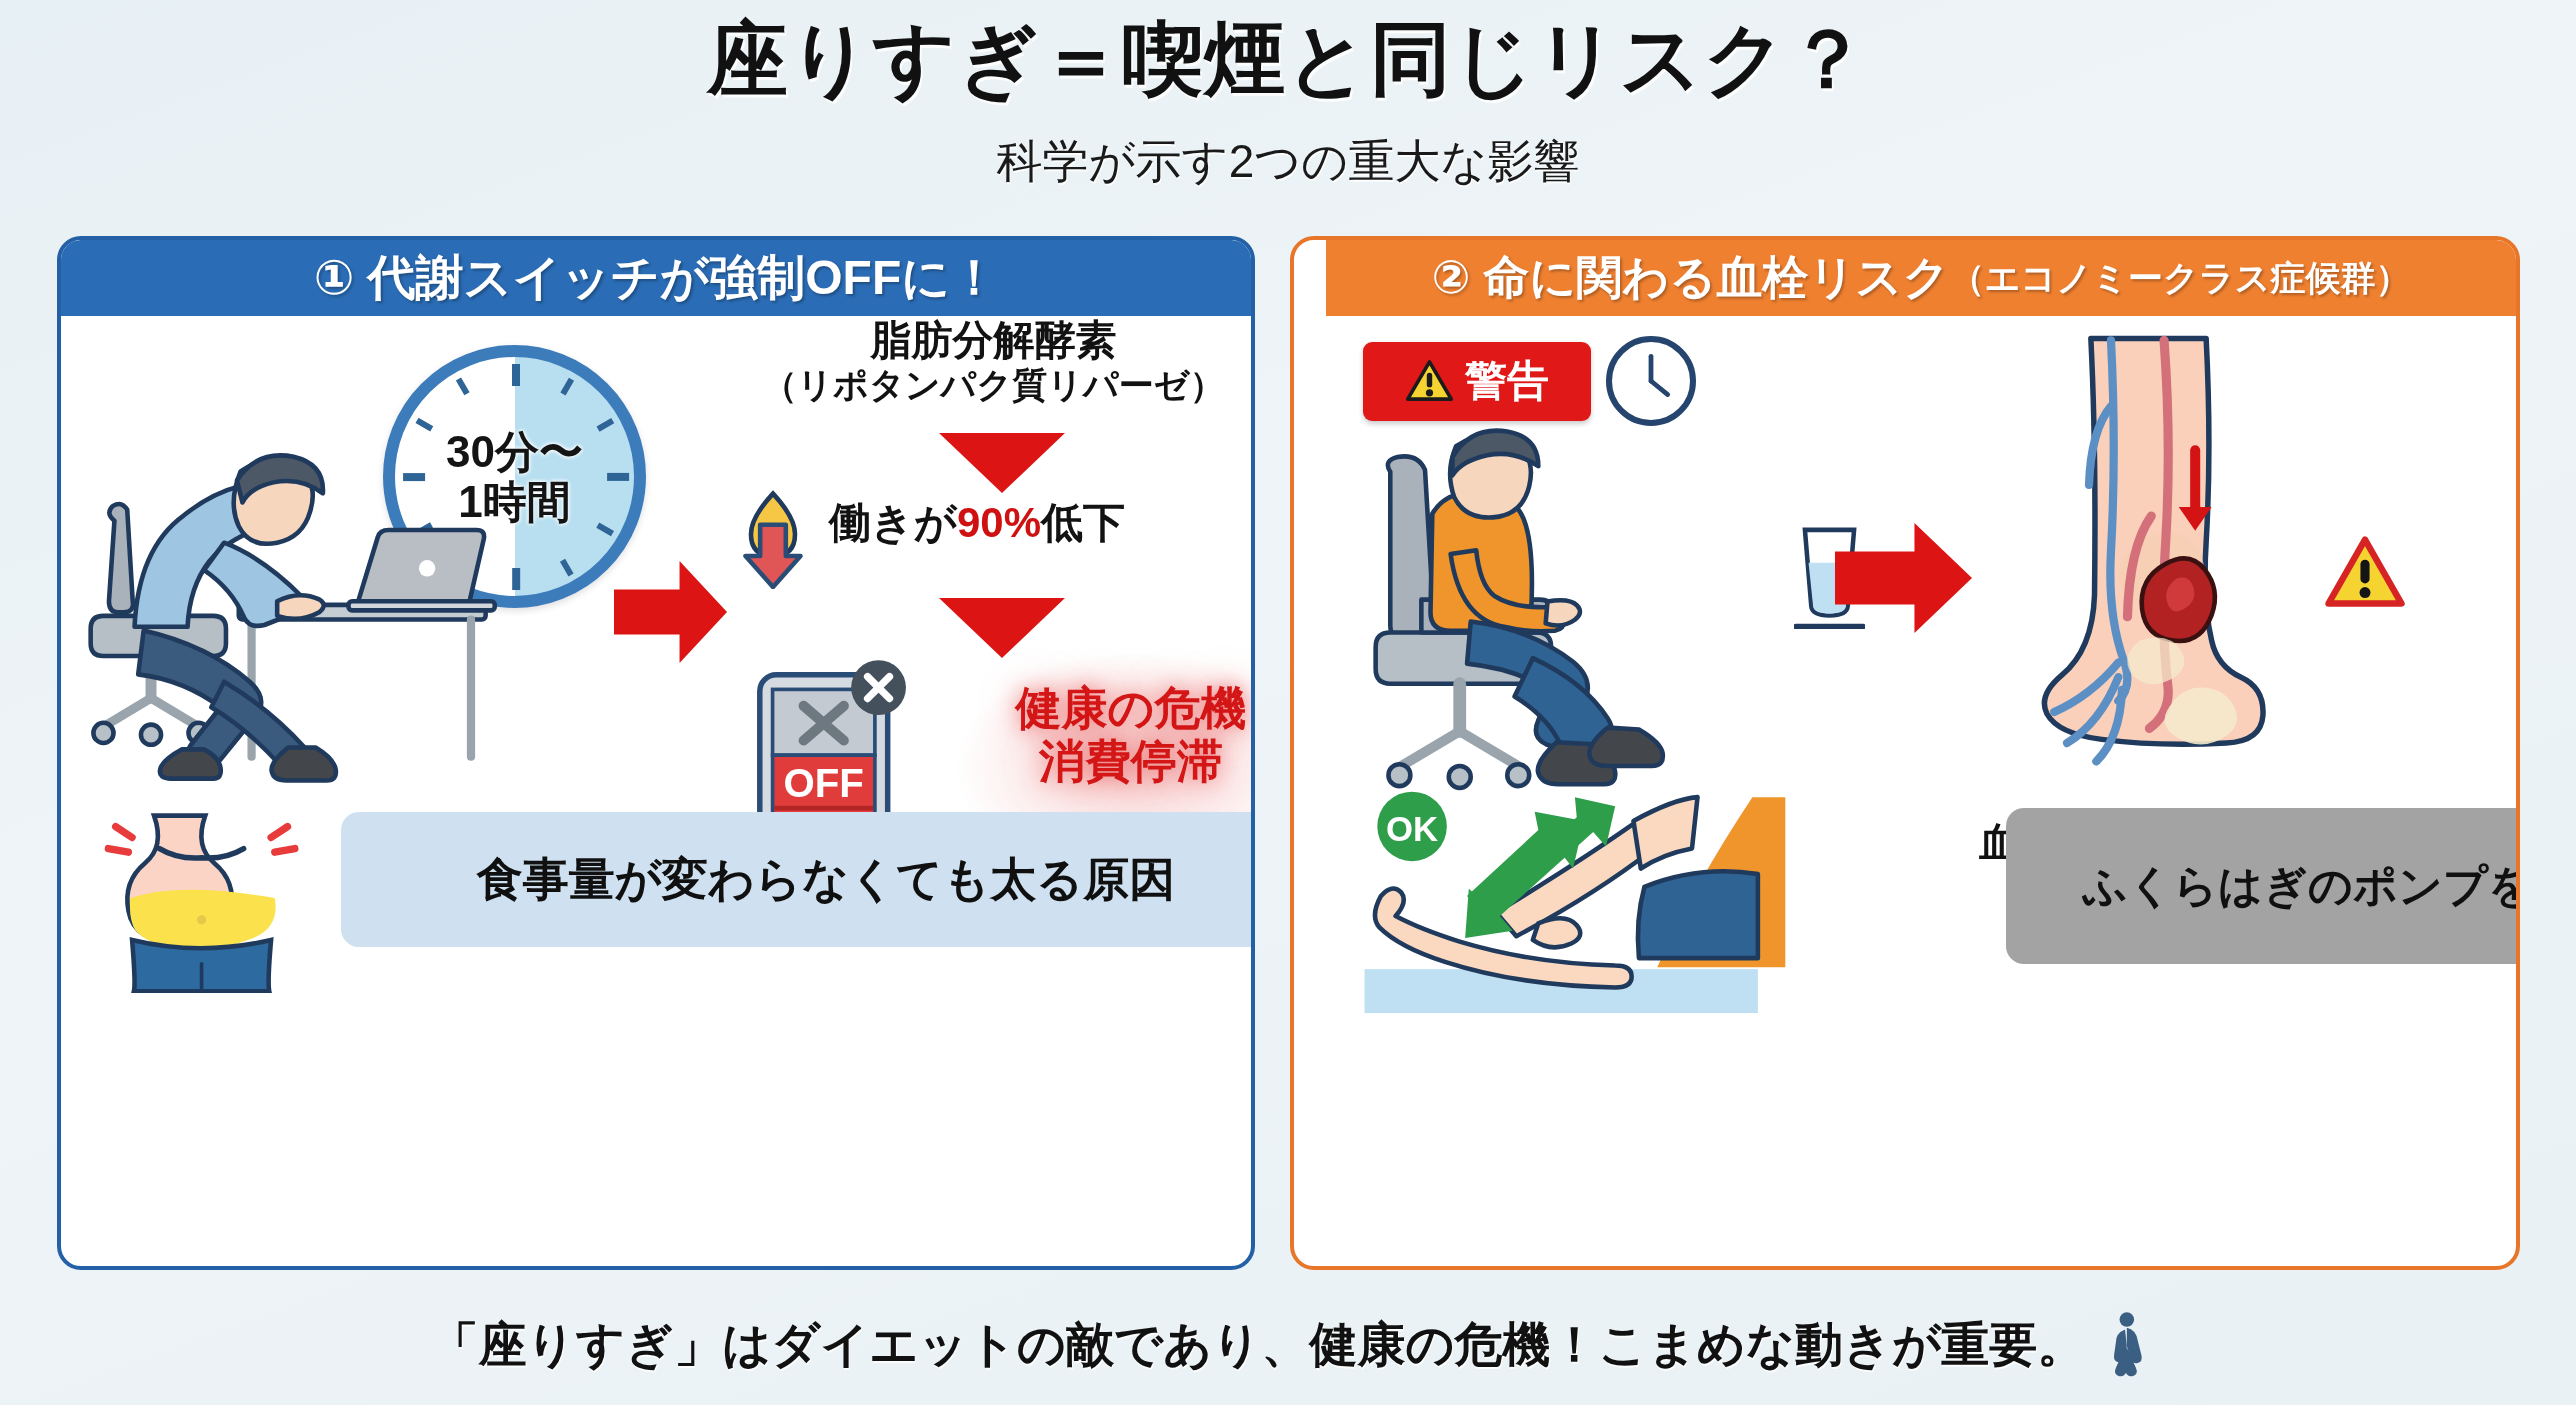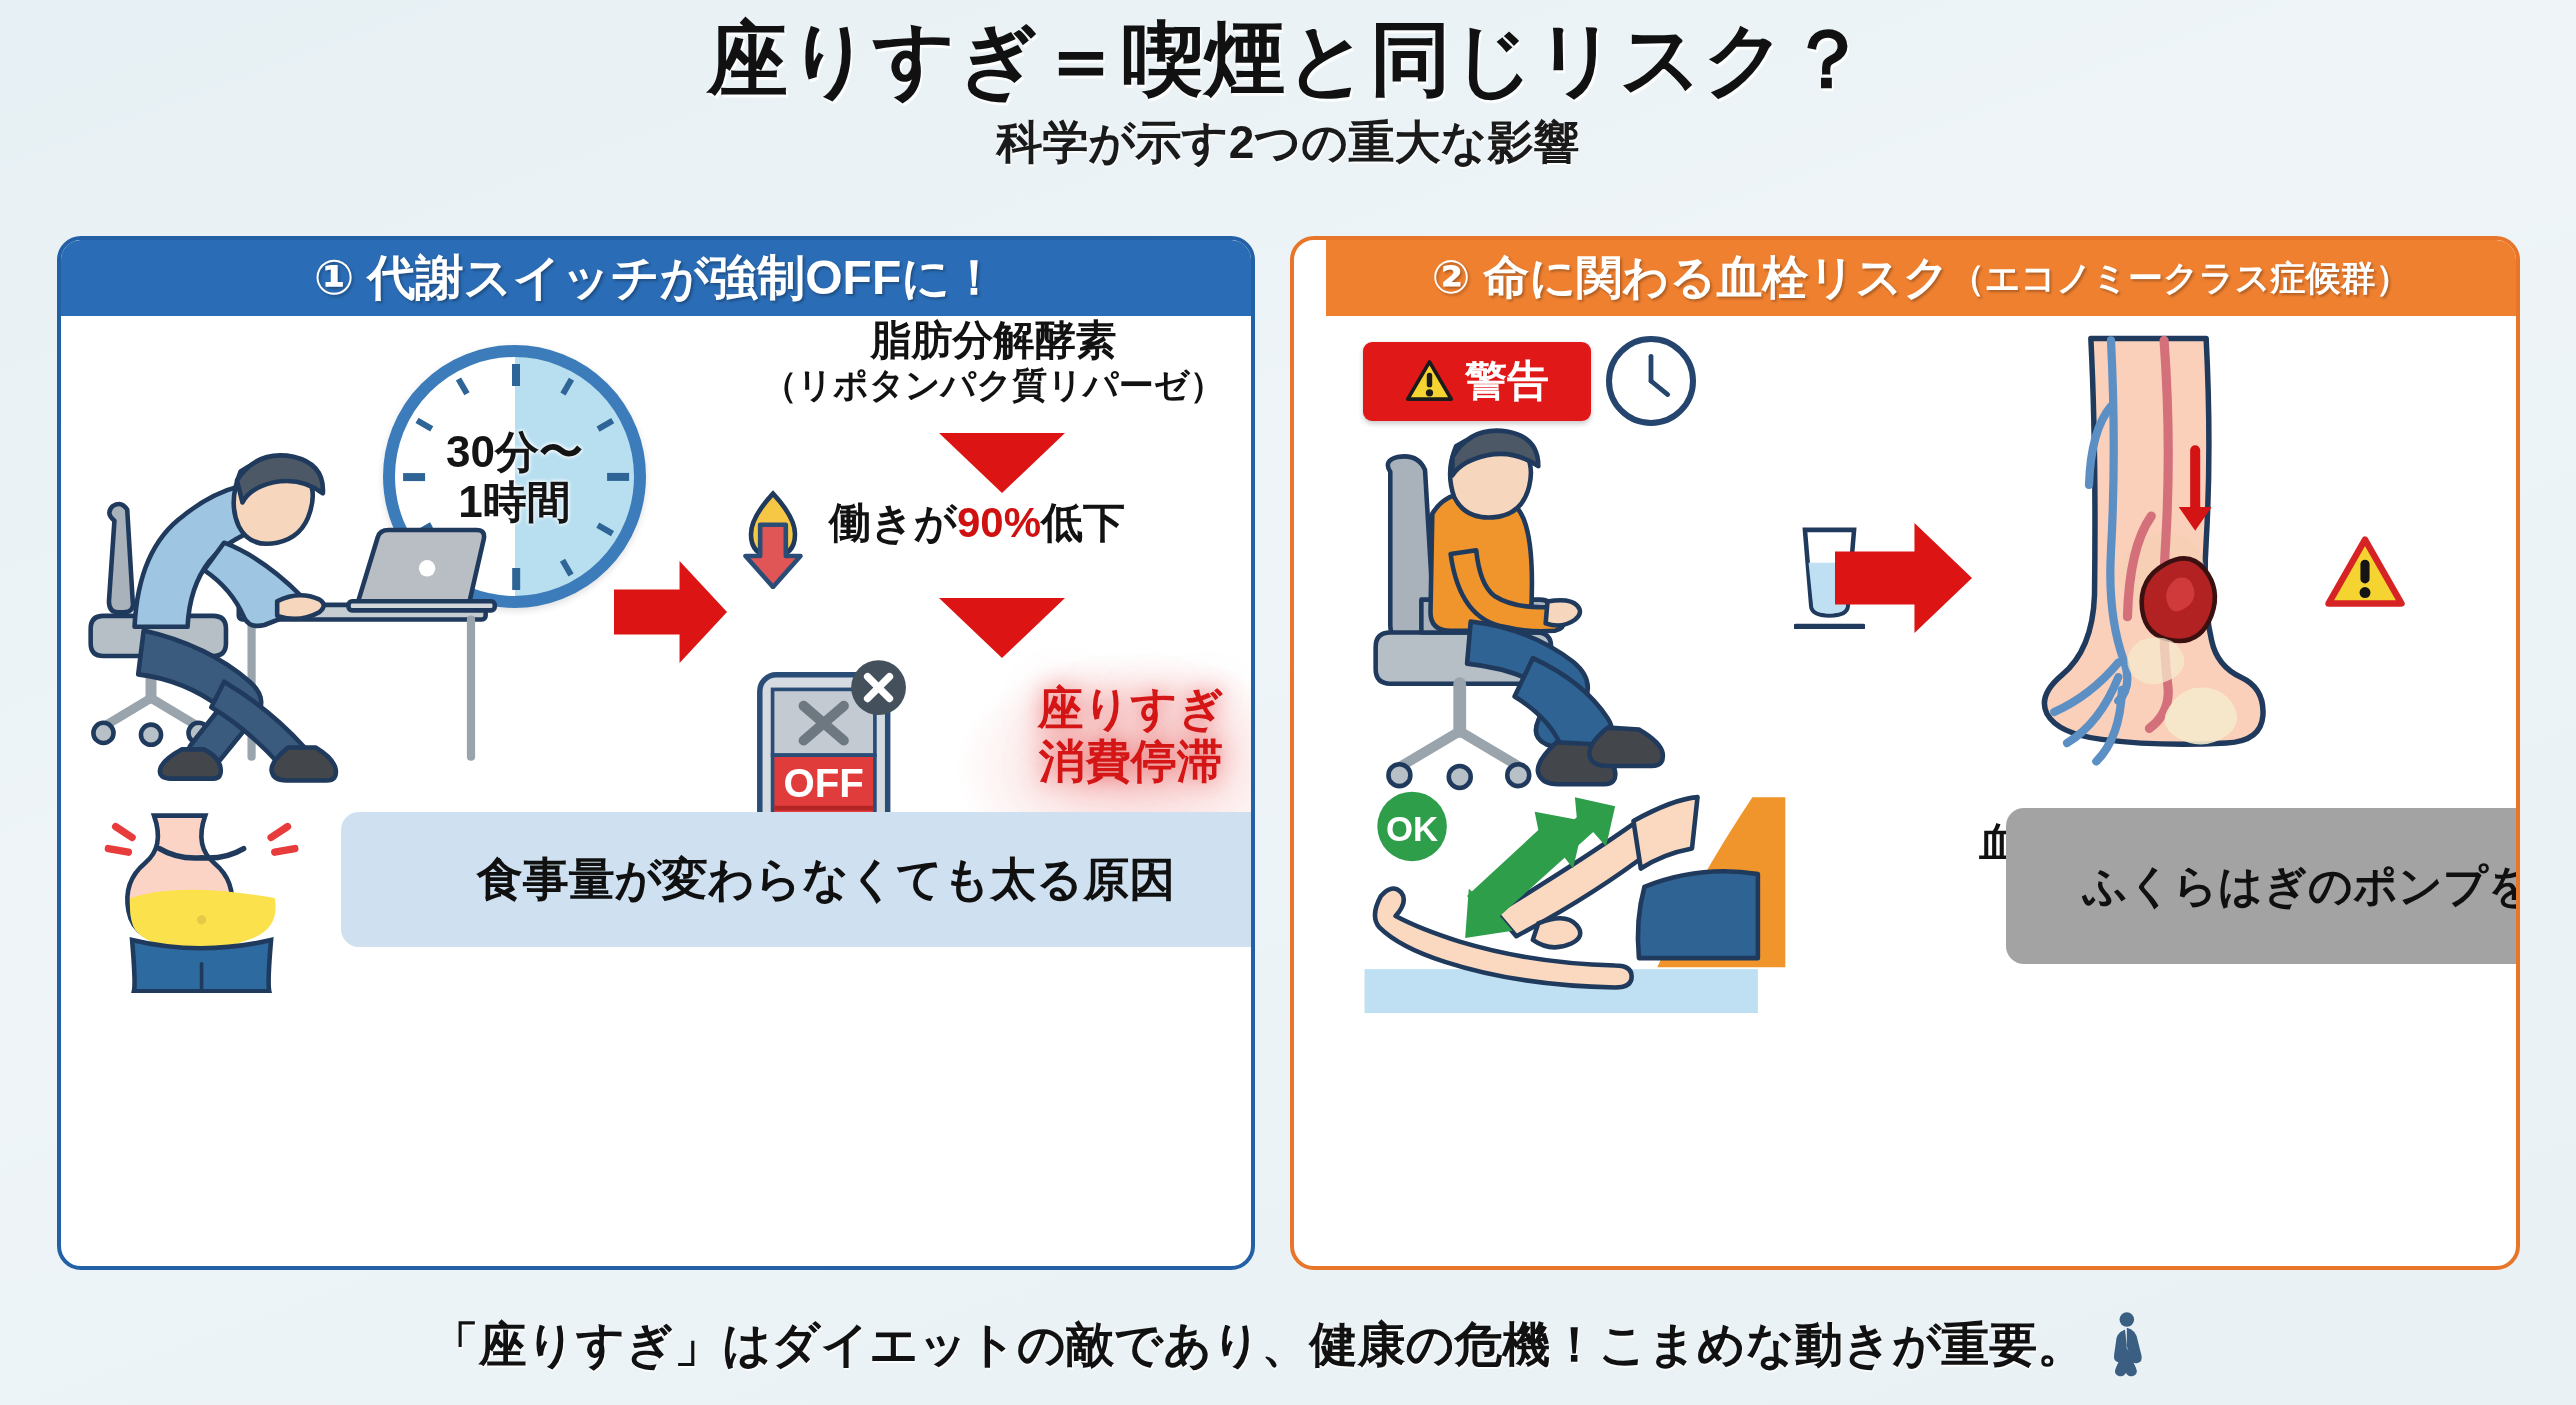--- a/index.html
+++ b/index.html
@@ -14,21 +14,21 @@
   }
 
   
   .header { width: 100%; text-align: center; padding-top: 16.5px; }
   .main-title {
     font-size: 81px; font-weight: 900; color: #111; letter-spacing: 0.9px;
     text-shadow: 1.8px 2.7px 0 rgba(255,255,255,0.85);
     line-height: 1.05;
   }
   .subtitle {
-    font-size: 46px; font-weight: 700; color: #1a1a1a; margin-top: 10px;
+    font-size: 46px; font-weight: 400; color: #1a1a1a; margin-top: 29px;
     text-shadow: 0.9px 1.8px 0 rgba(255,255,255,0.8);
   }
 
   
   .panels {
     position: absolute; top: 236px; left: 57px;
     width: 2463px; height: 1034px;
     display: flex; gap: 35px;
   }
   .panel {
@@ -251,21 +251,21 @@
       </svg>
 
       <div class="decline-txt">
         <span>働きが</span><span class="hl">90%</span><span>低下</span>
       </div>
 
       <div class="red-tri-down" style="left:878px; top:282px;"></div>
 
       <div class="calorie-glow"></div>
       <div class="calorie-txt">
-        <div>座りすぎ</div>
+        <div>健康の危機</div>
         <div>消費停滞</div>
       </div>
 
       <svg class="switch-box" viewBox="0 0 185 216">
         <rect x="14" y="18" width="140" height="180" rx="18" fill="#d5dbe0" stroke="#2a4d78" stroke-width="6"></rect>
         <rect x="28" y="34" width="112" height="72" fill="#c3cad1" stroke="#2a4d78" stroke-width="4"></rect>
         <g stroke="#6d7880" stroke-width="11" stroke-linecap="round">
           <line x1="62" y1="52" x2="106" y2="90"></line>
           <line x1="106" y1="52" x2="62" y2="90"></line>
         </g>

